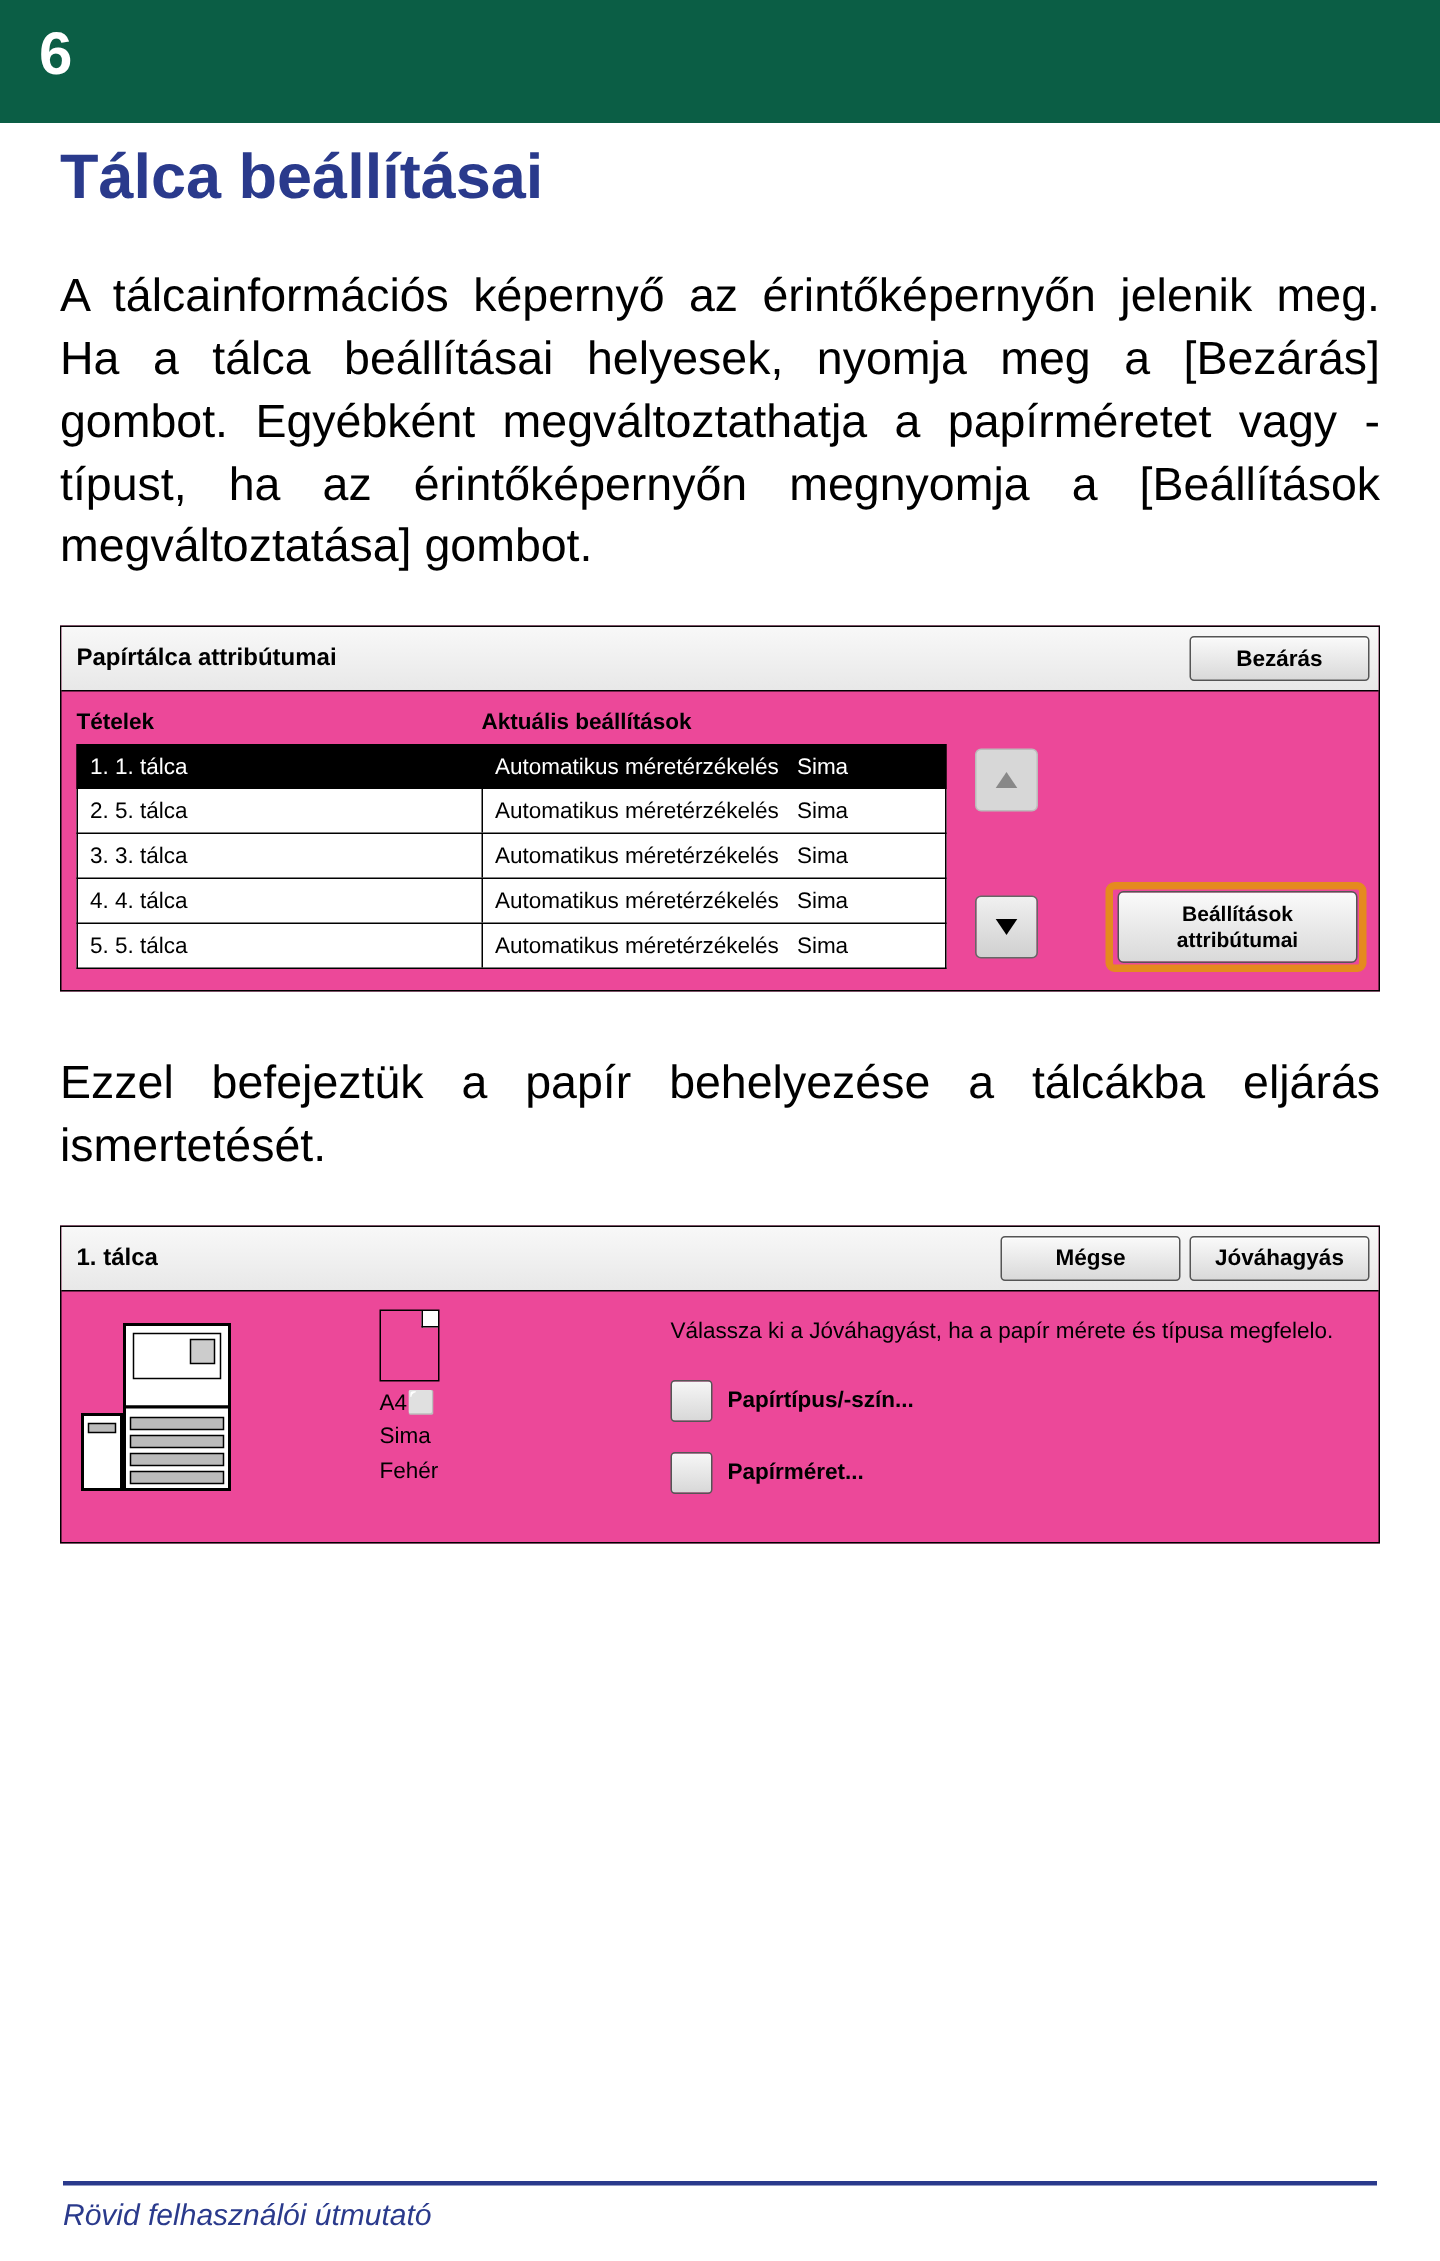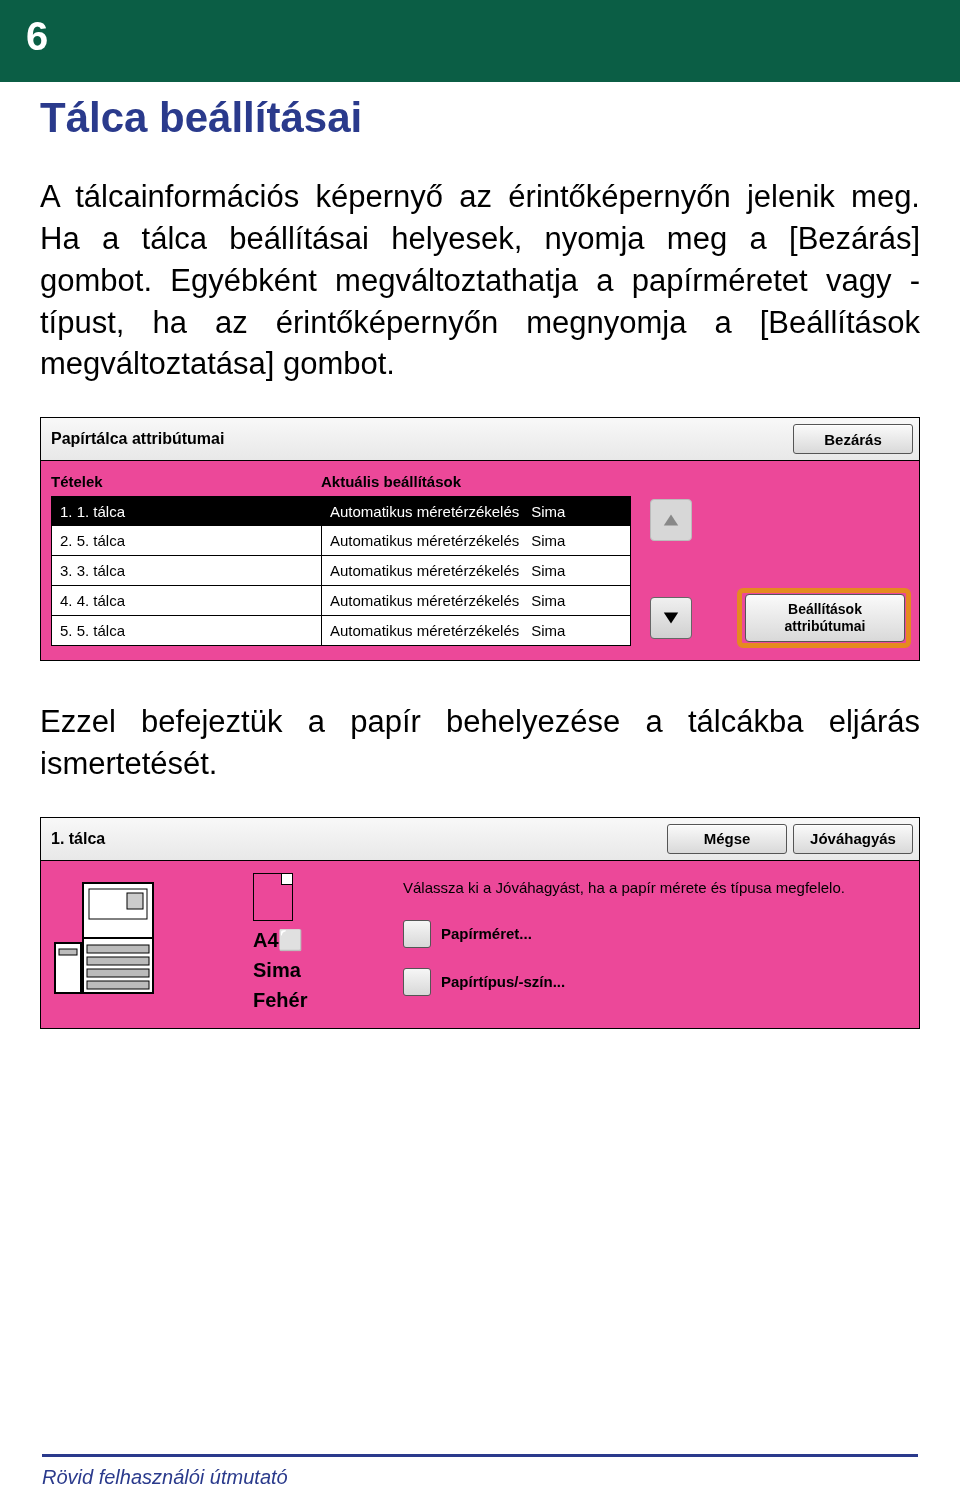--- a/index.html
+++ b/index.html
@@ -175,41 +175,41 @@
   }
   .printer-area {
     width: 180px;
     display:flex;
     align-items:flex-start;
     gap: 12px;
   }
   .printer-svg { width: 120px; height: 130px; }
   .paper-info {
     width: 130px;
-    font-size: 20px;
+    font-size: 15px;
     line-height: 1.5;
-    font-weight: bold;
   }
   .paper-info .paper-icon {
     width: 40px; height: 48px;
     border:1px solid #000;
     margin-bottom:4px;
     position:relative;
   }
   .paper-info .paper-icon::after {
     content:""; position:absolute;
     right:0; top:0;
     width:10px; height:10px;
     background:#fff;
     border-left:1px solid #000;
     border-bottom:1px solid #000;
   }
   .right-col {
     flex:1;
     padding-top: 4px;
+    margin-left: 44px;
   }
   .hint {
     font-size: 15px;
     margin-bottom: 22px;
     line-height: 1.4;
   }
   .option-row {
     display:flex;
     align-items:center;
     gap: 10px;
@@ -340,25 +340,25 @@
       <div class="paper-info">
         <div class="paper-icon"></div>
         <div><span>A4</span>⬜</div>
         <div>Sima</div>
         <div>Fehér</div>
       </div>
       <div class="right-col">
         <div class="hint">Válassza ki a Jóváhagyást, ha a papír mérete és típusa megfelelo.</div>
         <div class="option-row">
           <div class="chk"></div>
-          <span>Papírméret...</span>
+          <span>Papírtípus/-szín...</span>
         </div>
         <div class="option-row">
           <div class="chk"></div>
-          <span>Papírtípus/-szín...</span>
+          <span>Papírméret...</span>
         </div>
       </div>
     </div>
   </div>
 </div>
 
 <div class="footer-rule"></div>
 <div class="footer-text">Rövid felhasználói útmutató</div>
 
 </body></html>

